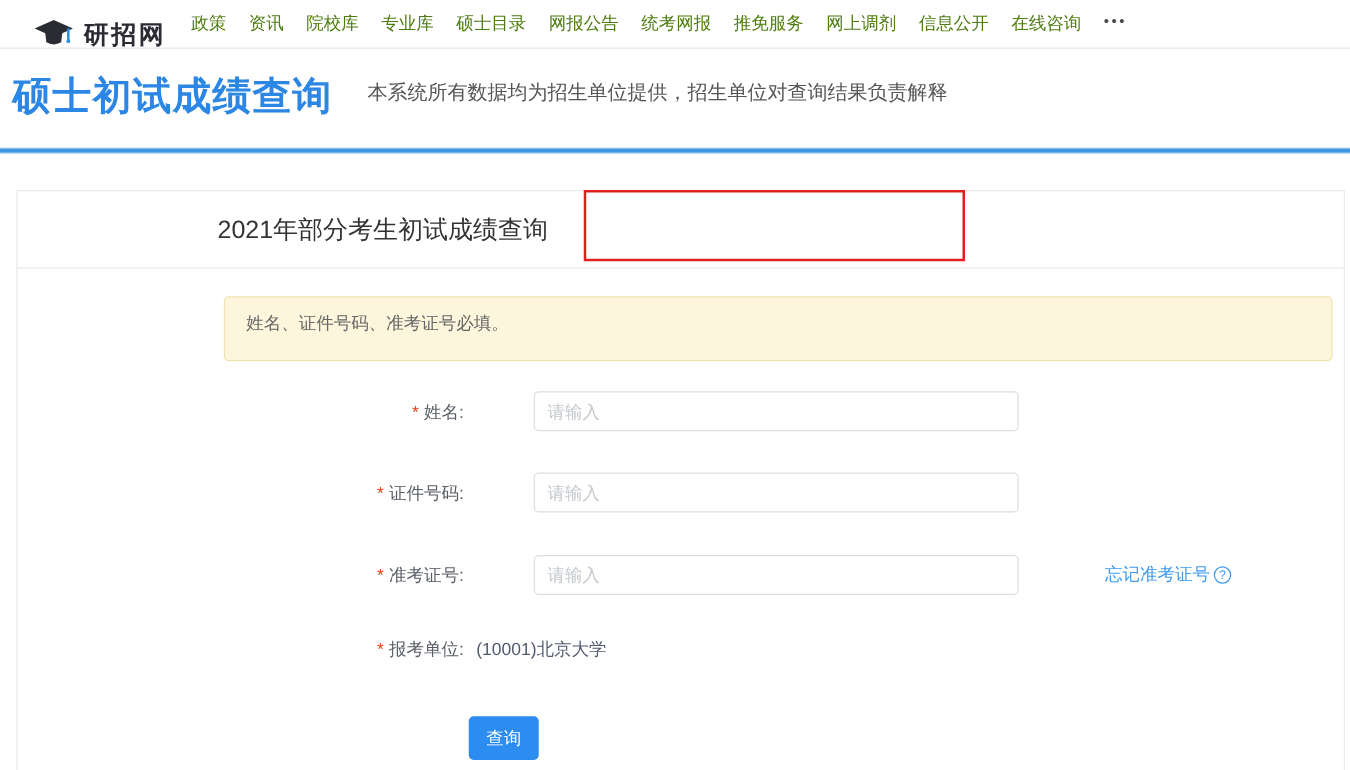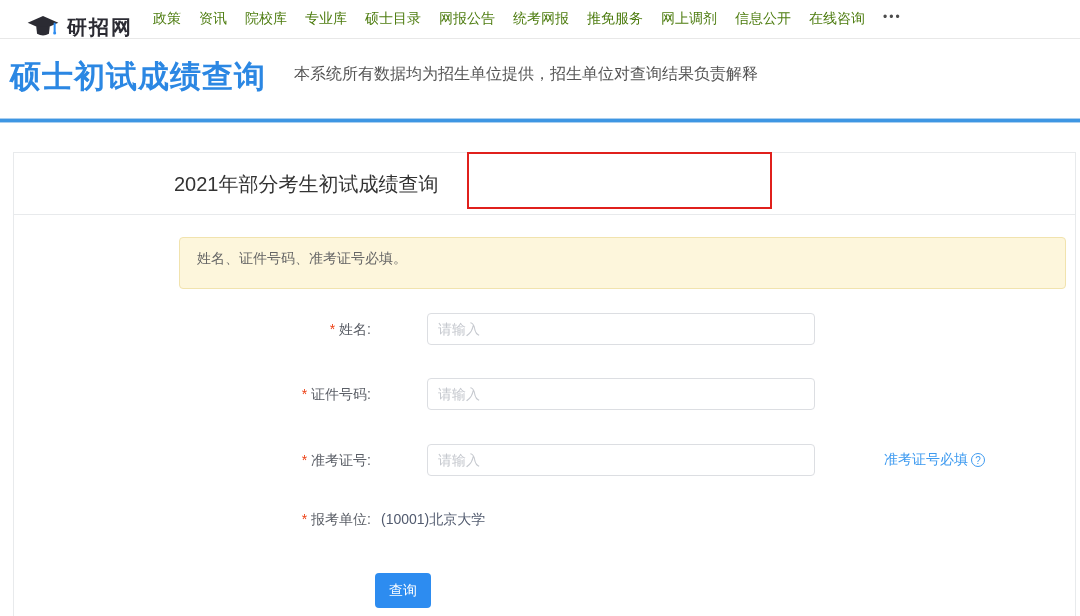--- a/index.html
+++ b/index.html
@@ -144,21 +144,21 @@
   <div class="form-label row2">
     <span class="required-mark">*</span><span>证件号码:</span>
   </div>
   <input class="form-input row2" type="text" placeholder="请输入" style="">
 
   <div class="form-label row3">
     <span class="required-mark">*</span><span>准考证号:</span>
   </div>
   <input class="form-input row3" type="text" placeholder="请输入" style="">
   <a class="forgot-link">
-    <span>准考证号必填</span>
+    <span>忘记准考证号</span>
     <span class="help-icon"></span>
   </a>
 
   <div class="form-label row4">
     <span class="required-mark">*</span><span>报考单位:</span>
   </div>
   <div class="static-value">(10001)北京大学</div>
 
   <button class="query-btn">查询</button>
 

